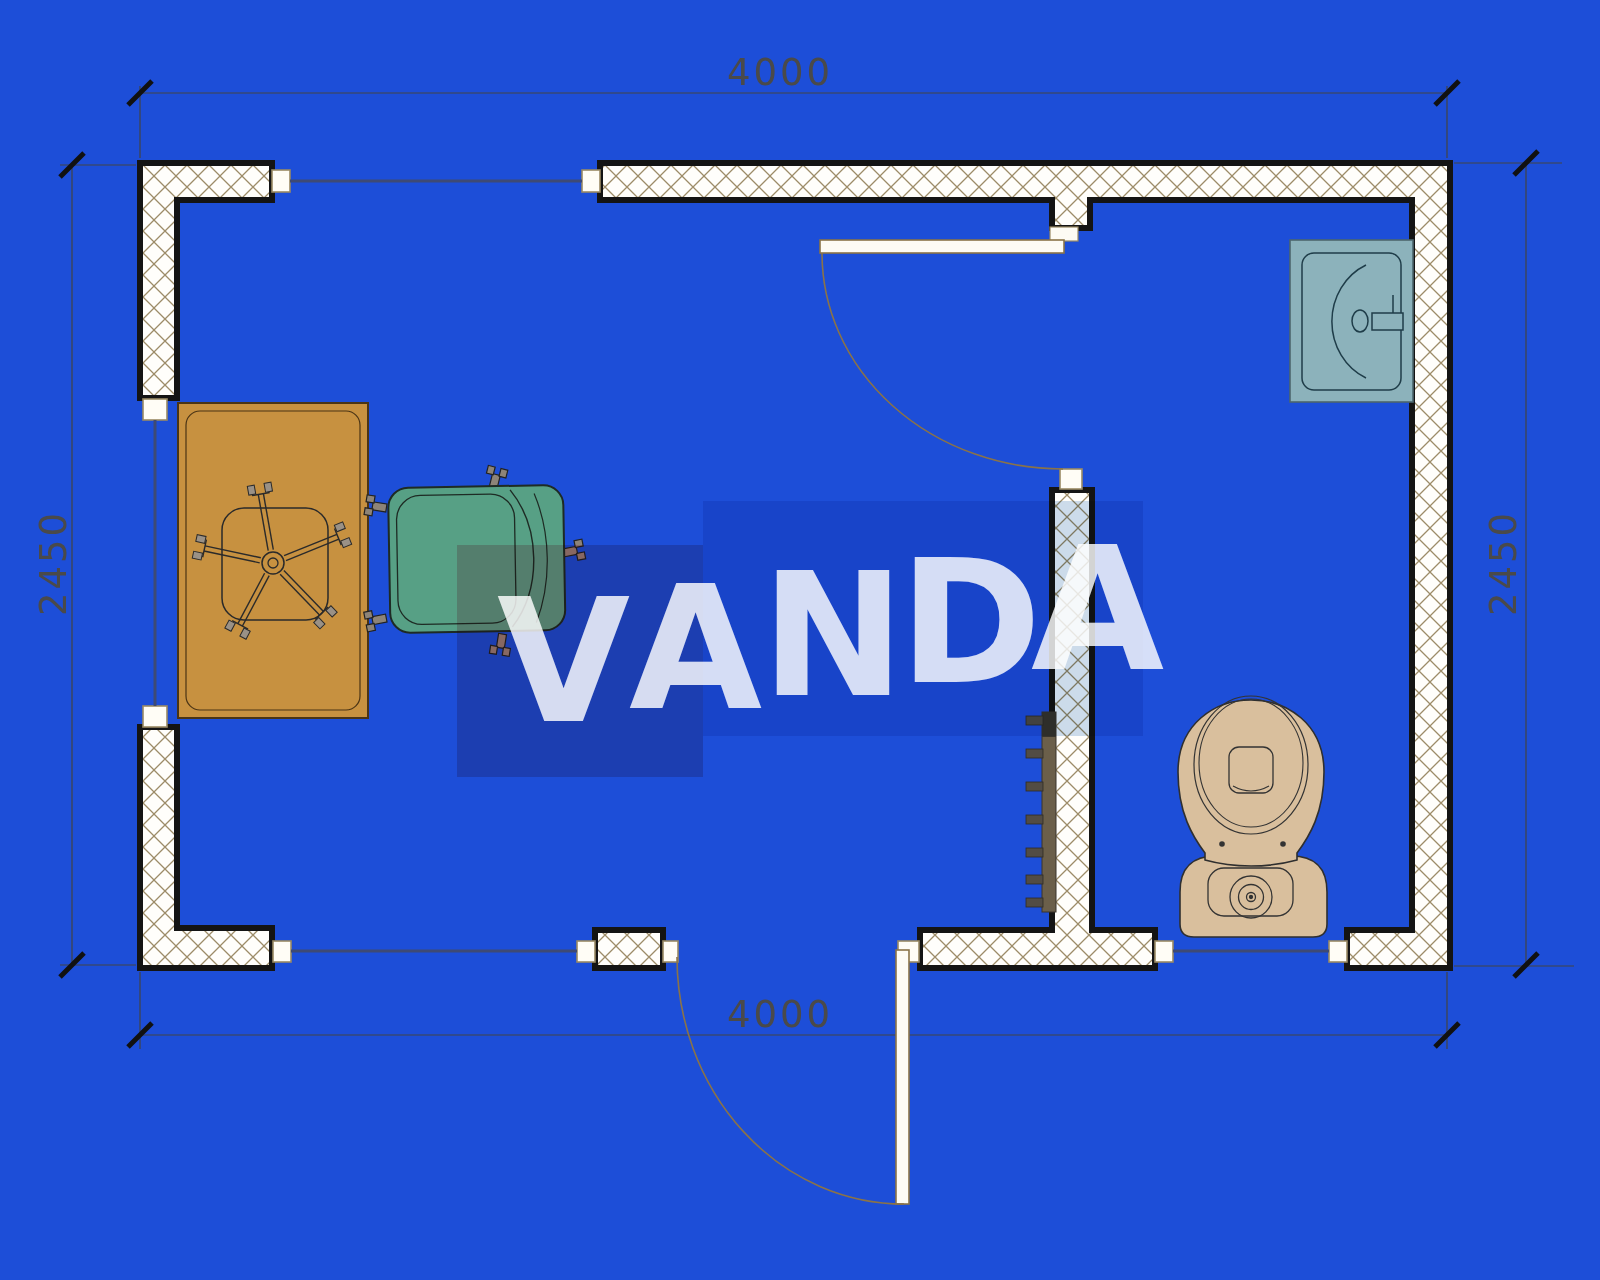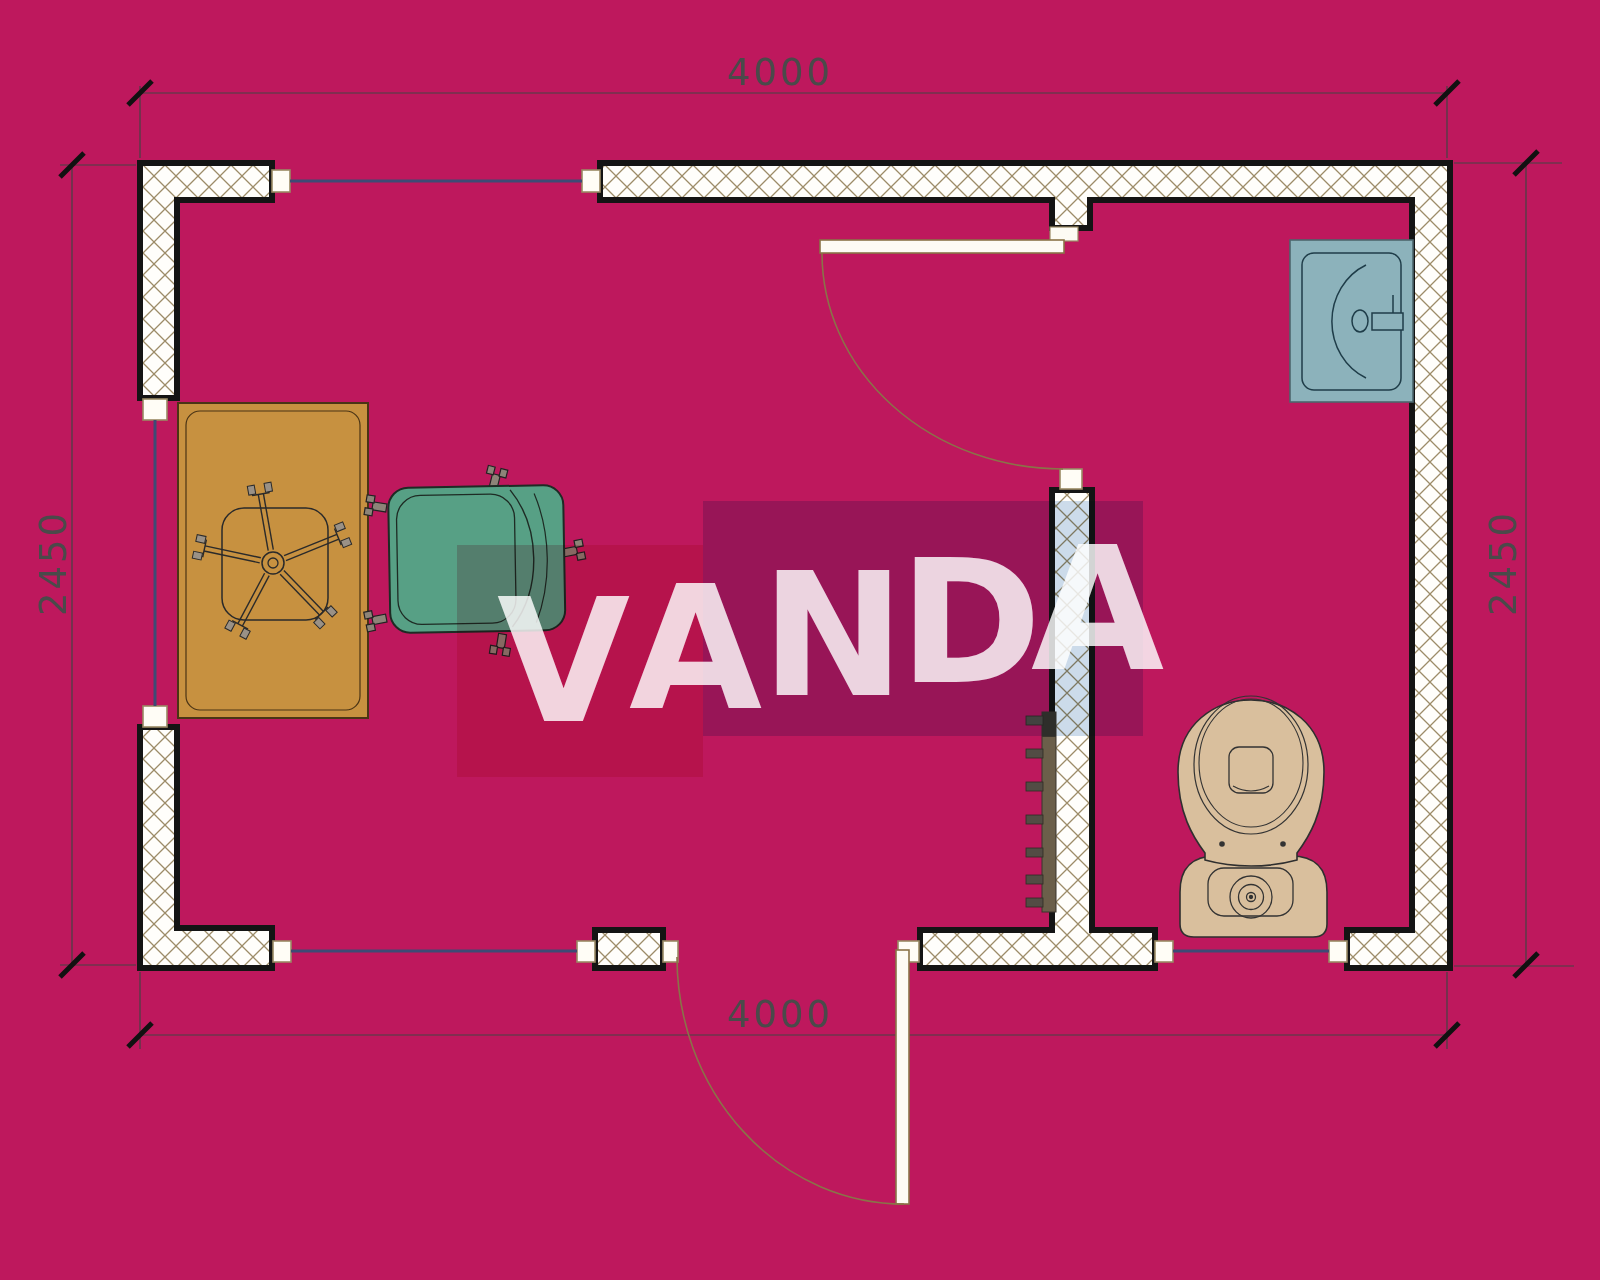--- a/index.html
+++ b/index.html
@@ -1,16 +1,16 @@
 <!DOCTYPE html>
 <html><head>
 <meta charset="utf-8">
 <style>
   html,body{margin:0;padding:0;background:#ffffff;}
-  #stage{position:relative;width:1600px;height:1280px;background:#be185d;overflow:hidden;
+  #stage{position:relative;width:1600px;height:1280px;background:#1d4ed8;overflow:hidden;
          font-family:"DejaVu Sans",sans-serif;}
   svg{position:absolute;left:0;top:0;}
   .dimtext{fill:#4a4a4a;font-family:"DejaVu Sans",sans-serif;font-size:37px;letter-spacing:3px;}
   .wm-letter{fill:#ffffff;fill-opacity:0.82;font-family:"DejaVu Sans",sans-serif;
              font-weight:bold;font-size:172px;}
   .mult{mix-blend-mode:multiply;}
 </style>
 </head>
 <body>
 

